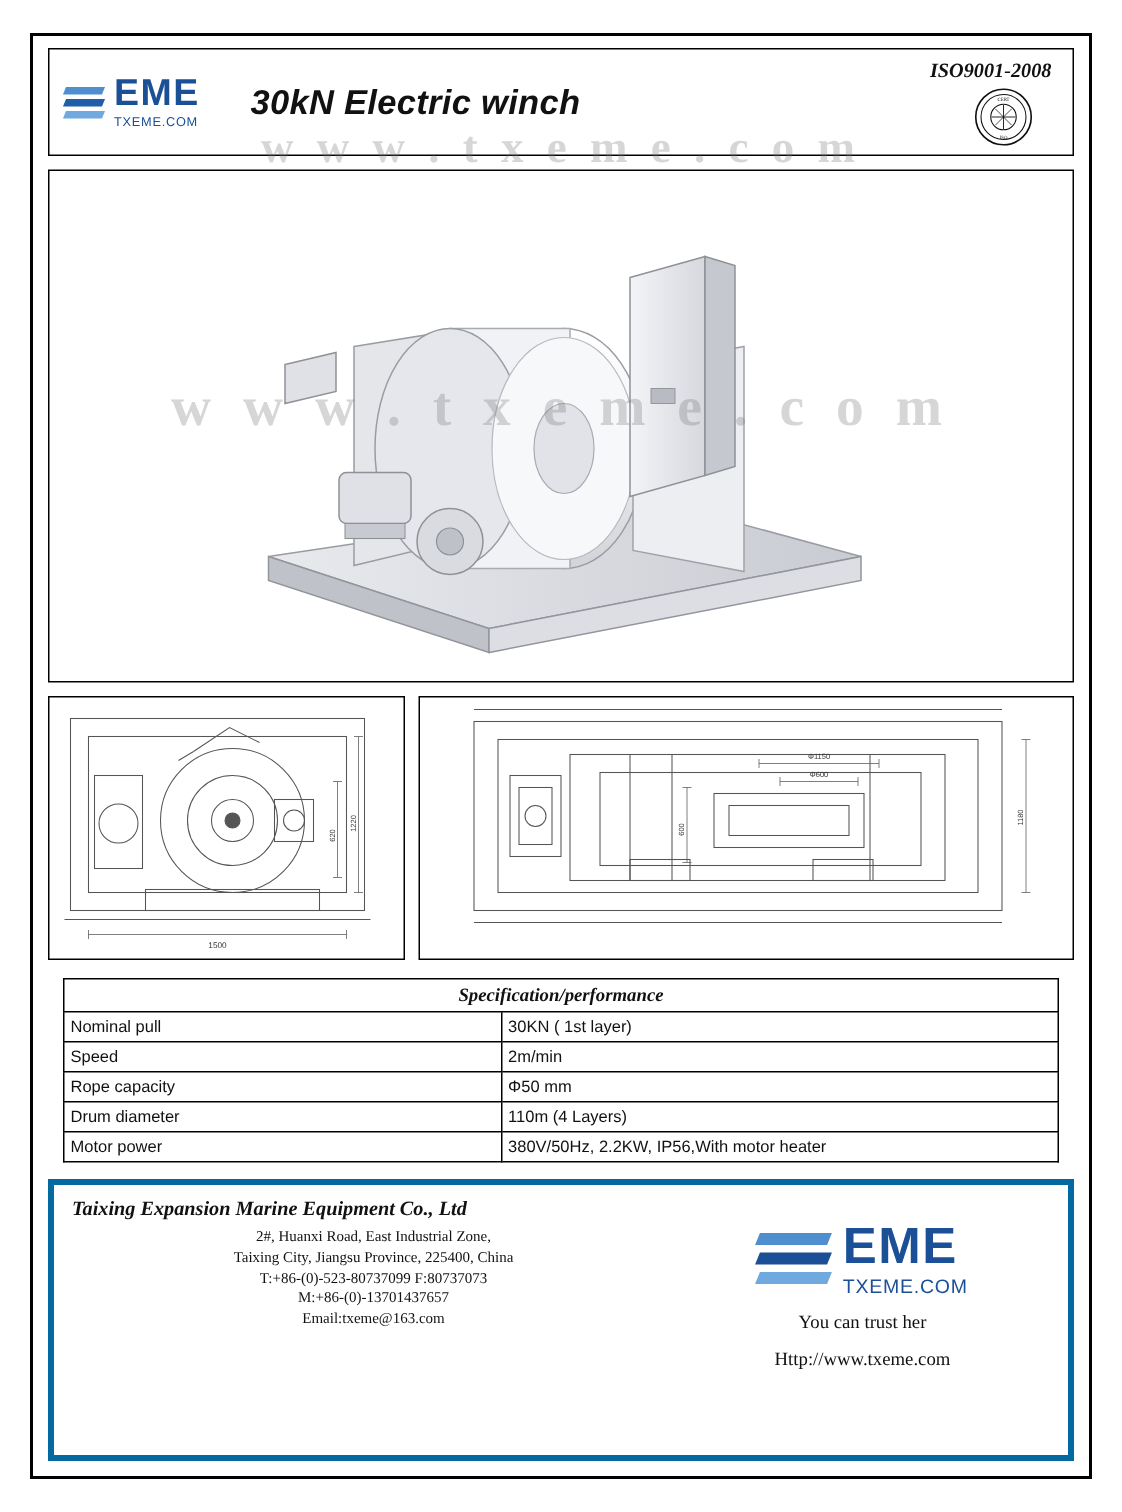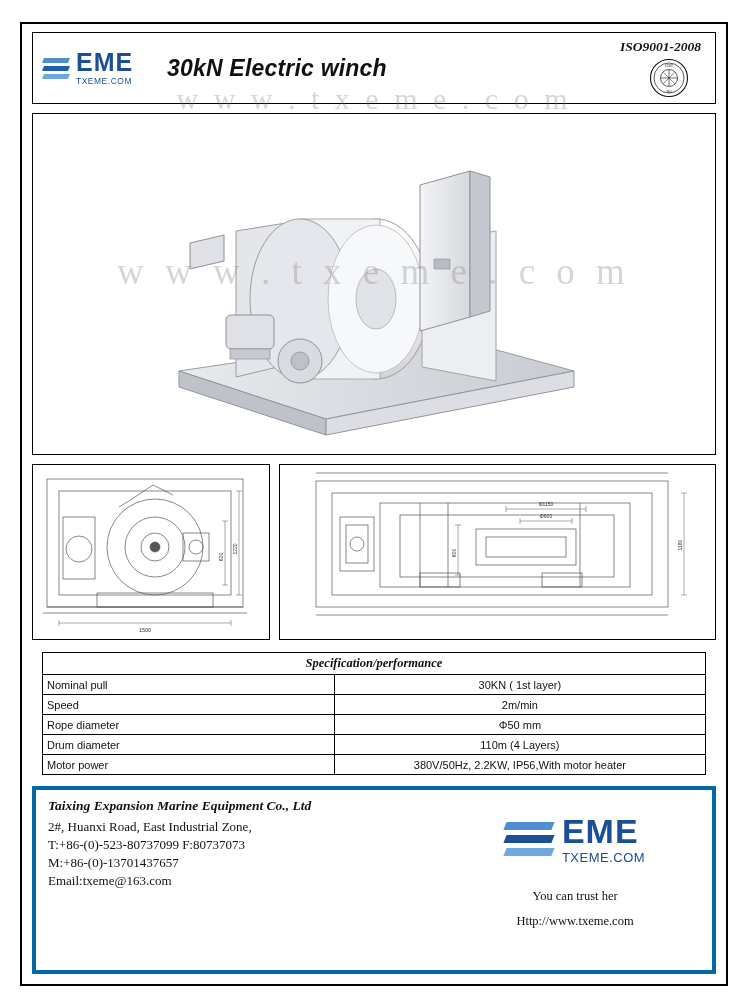--- a/index.html
+++ b/index.html
@@ -129,21 +129,21 @@
     display: flex;
     align-items: center;
     justify-content: center;
   }
   .watermark {
     position: absolute;
     left: 0;
     right: 0;
     text-align: center;
     font-size: 37px;
-    font-weight: normal;
+    font-weight: bold;
     letter-spacing: 6px;
     color: rgba(120,120,120,0.30);
     font-family: "Liberation Serif", serif;
     pointer-events: none;
     user-select: none;
   }
   .photo-panel .watermark { top: 136px; }
 
   
   .drawings {
@@ -185,21 +185,20 @@
     font-weight: bold;
     font-style: italic;
     font-size: 12.5px;
     font-family: "Liberation Serif", serif;
     padding: 3px;
   }
   table.spec td.k {
     width: 44%;
   }
   table.spec td.v {
-    text-align: center;
   }
 
   
   .footer {
     margin-top: 10px;
     border: 4px solid #0369a1;
     flex: 1 1 auto;
     box-sizing: border-box;
     display: flex;
     padding: 8px 12px 6px 12px;
@@ -210,23 +209,24 @@
     flex: 1 1 auto;
   }
   .company {
     font-size: 13.5px;
     font-weight: bold;
     font-style: italic;
     font-family: "Liberation Serif", serif;
     margin-bottom: 4px;
   }
   .addr-line {
-    font-size: 13px;
+    font-size: 10px;
     font-family: "Liberation Serif", serif;
     line-height: 1.38;
+    text-align: center;
   }
   .footer-right {
     width: 250px;
     flex: 0 0 250px;
     display: flex;
     flex-direction: column;
     align-items: center;
     justify-content: flex-start;
     padding-top: 16px;
   }
@@ -263,21 +263,21 @@
     color: #1b4f96;
     letter-spacing: 1px;
   }
   .footer-sub {
     font-size: 13px;
     color: #1b4f96;
     letter-spacing: 0.5px;
     margin-top: 3px;
   }
   .slogan {
-    margin-top: 25px;
+    margin-top: 10px;
     font-size: 12.5px;
     font-family: "Liberation Serif", serif;
   }
   .weburl {
     margin-top: 10px;
     font-size: 12.5px;
     font-family: "Liberation Serif", serif;
     text-align: center;
   }
 </style>
@@ -436,39 +436,40 @@
         </tr>
         <tr>
           <td class="k">Nominal pull</td>
           <td class="v">30KN ( 1st layer)</td>
         </tr>
         <tr>
           <td class="k">Speed</td>
           <td class="v">2m/min</td>
         </tr>
         <tr>
-          <td class="k">Rope diameter</td>
+          <td class="k">Rope capacity</td>
           <td class="v">Φ50 mm</td>
         </tr>
         <tr>
           <td class="k">Drum diameter</td>
           <td class="v">110m (4 Layers)</td>
         </tr>
         <tr>
           <td class="k">Motor power</td>
           <td class="v">380V/50Hz, 2.2KW, IP56,With motor heater</td>
         </tr>
       </tbody>
         </table>
     </div>
 
     <div class="footer">
       <div class="footer-left">
         <div class="company">Taixing Expansion Marine Equipment Co., Ltd</div>
         <div class="addr-line">2#, Huanxi Road, East Industrial Zone,</div>
+        <div class="addr-line">Taixing City, Jiangsu Province, 225400, China</div>
         <div class="addr-line">T:+86-(0)-523-80737099    F:80737073</div>
         <div class="addr-line">M:+86-(0)-13701437657</div>
         <div class="addr-line">Email:txeme@163.com</div>
       </div>
       <div class="footer-right">
         <div class="footer-logo">
           <div class="footer-bars">
             <span></span>
               <span></span>
               <span></span>

